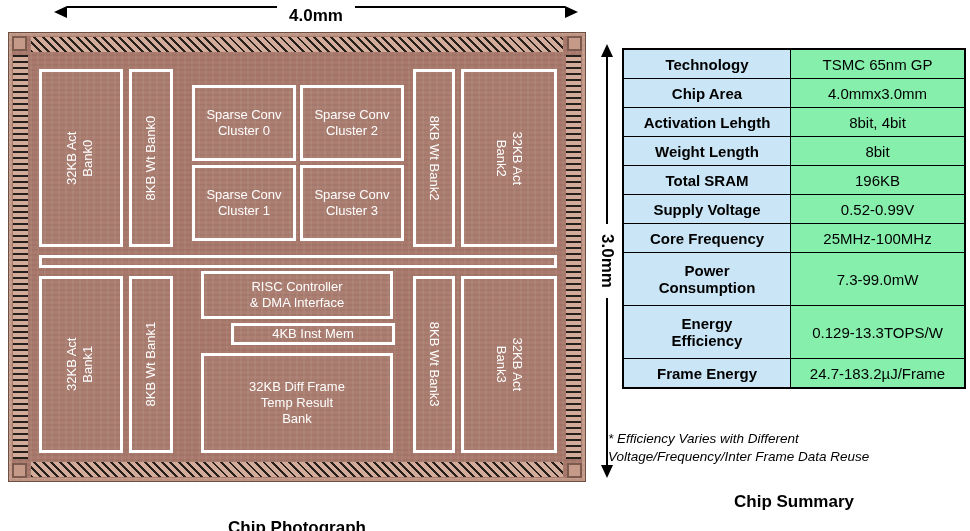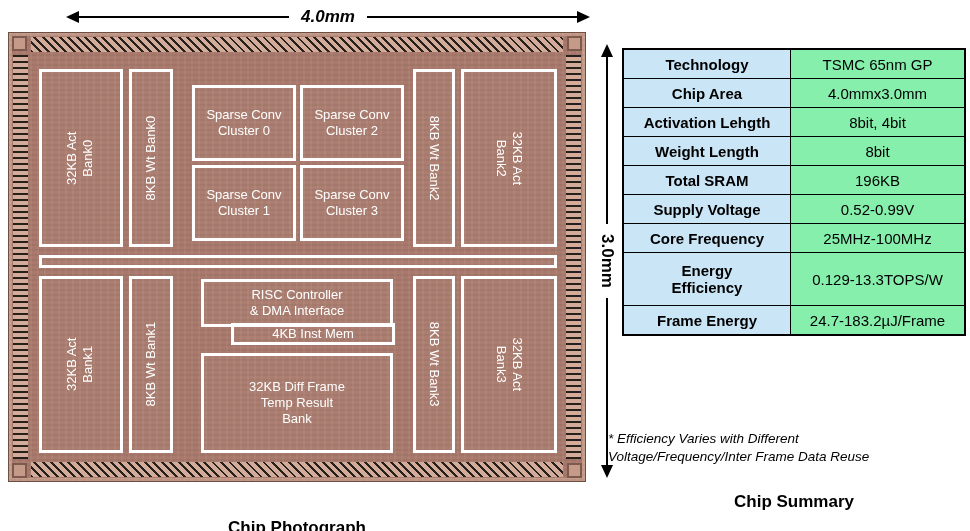--- a/index.html
+++ b/index.html
@@ -35,28 +35,28 @@
   .b-wt0{left:120px;top:36px;width:44px;height:178px;}
   .b-cl0{left:183px;top:52px;width:104px;height:76px;}
   .b-cl2{left:291px;top:52px;width:104px;height:76px;}
   .b-cl1{left:183px;top:132px;width:104px;height:76px;}
   .b-cl3{left:291px;top:132px;width:104px;height:76px;}
   .b-wt2{left:404px;top:36px;width:42px;height:178px;}
   .b-act2{left:452px;top:36px;width:96px;height:178px;}
   .b-chan{left:30px;top:222px;width:518px;height:13px;}
   .b-act1{left:30px;top:243px;width:84px;height:177px;}
   .b-wt1{left:120px;top:243px;width:44px;height:177px;}
-  .b-risc{left:192px;top:238px;width:192px;height:48px;margin-top:8px;}
+  .b-risc{left:192px;top:238px;width:192px;height:48px;}
   .b-inst{left:222px;top:290px;width:164px;height:22px;align-items:center;}
   .b-diff{left:192px;top:320px;width:192px;height:100px;}
   .b-wt3{left:404px;top:243px;width:42px;height:177px;}
   .b-act3{left:452px;top:243px;width:96px;height:177px;}
 
   
-  .dim-h{position:absolute;left:66px;top:6px;width:524px;height:22px;display:flex;align-items:center;font-style:italic;}
+  .dim-h{position:absolute;left:54px;top:6px;width:524px;height:22px;display:flex;}
   .dim-line{flex:1;height:2px;background:#000;}
   .ah-l{width:0;height:0;border-top:6px solid transparent;border-bottom:6px solid transparent;border-right:13px solid #000;}
   .ah-r{width:0;height:0;border-top:6px solid transparent;border-bottom:6px solid transparent;border-left:13px solid #000;}
   .dim-label-h{padding:0 12px;font-size:17px;font-weight:bold;color:#000;}
 
   .dim-v{position:absolute;left:595px;top:44px;width:24px;height:434px;display:flex;flex-direction:column;align-items:center;}
   .dim-vline{flex:1;width:2px;background:#000;}
   .ah-u{width:0;height:0;border-left:6px solid transparent;border-right:6px solid transparent;border-bottom:13px solid #000;}
   .ah-d{width:0;height:0;border-left:6px solid transparent;border-right:6px solid transparent;border-top:13px solid #000;}
   .dim-label-v{writing-mode:vertical-rl;font-size:17px;font-weight:bold;color:#000;padding:10px 0;}
@@ -201,20 +201,25 @@
         </tr>
         <tr class="single">
           <td class="lbl">Supply Voltage</td>
           <td class="val">0.52-0.99V</td>
         </tr>
         <tr class="single">
           <td class="lbl">Core Frequency</td>
           <td class="val">25MHz-100MHz</td>
         </tr>
         <tr class="tall">
+          <td class="lbl">Power
+Consumption</td>
+          <td class="val">7.3-99.0mW</td>
+        </tr>
+        <tr class="tall">
           <td class="lbl">Energy
 Efficiency</td>
           <td class="val">0.129-13.3TOPS/W</td>
         </tr>
         <tr class="single">
           <td class="lbl">Frame Energy</td>
           <td class="val">24.7-183.2µJ/Frame</td>
         </tr>
       </tbody>
     </table>

